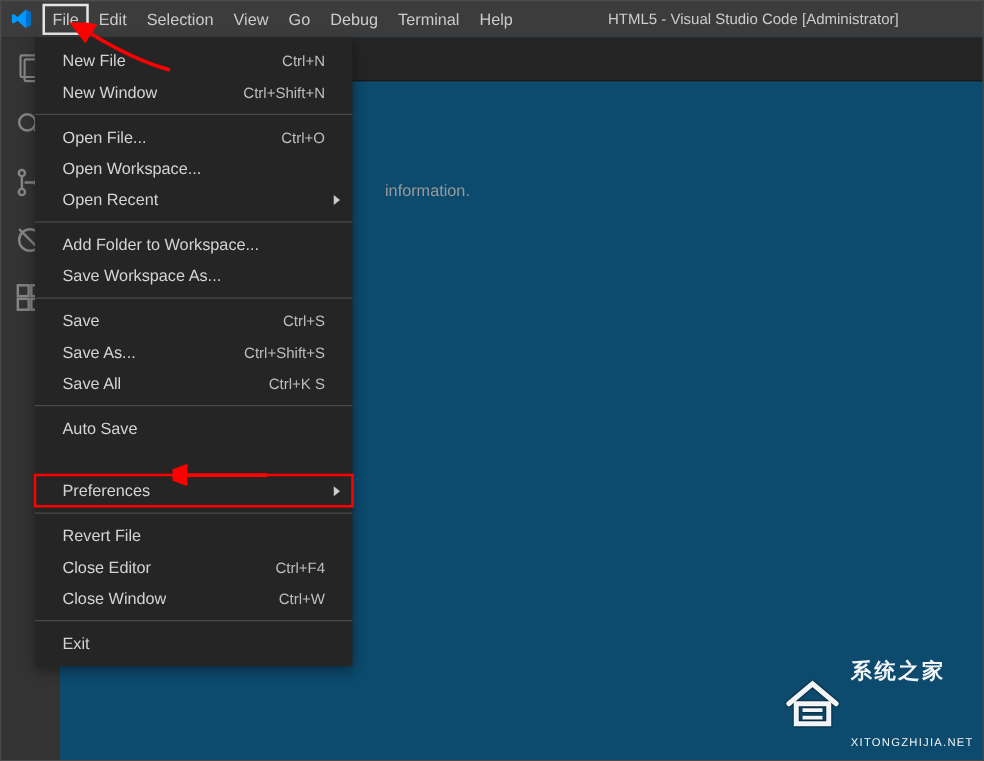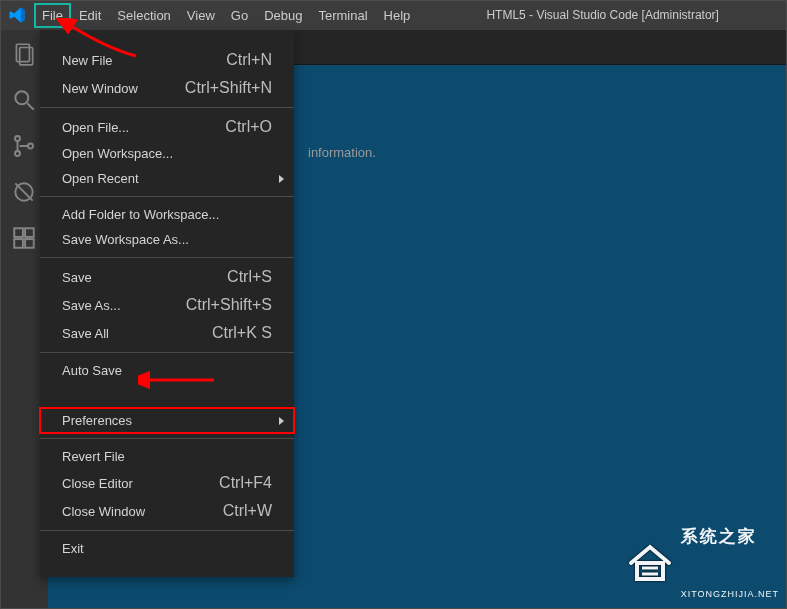--- a/index.html
+++ b/index.html
@@ -1,32 +1,32 @@
 <!DOCTYPE html>
 <html><head>
 <meta charset="utf-8">
 <style>
   * { margin: 0; padding: 0; box-sizing: border-box; }
   html, body { width: 787px; height: 609px; overflow: hidden; font-family: "Segoe UI", Arial, sans-serif; font-size: 13px; background: #1e1e1e; color: #cccccc; }
   .titlebar { height: 30px; background: #3c3c3c; display: flex; align-items: center; padding: 0 0 0 8px; }
   .vs-logo { width: 18px; height: 18px; margin-right: 8px; }
   .menu-bar { display: flex; gap: 0; }
   .menu-item { padding: 5px 8px; color: #cccccc; cursor: default; position: relative; }
-  .menu-item.highlighted { border: 2px solid #14b8a6; padding: 3px 6px; }
+  .menu-item.highlighted { border: 2px solid #e5e5e5; padding: 3px 6px; }
   .title-text { flex: 1; text-align: center; color: #cccccc; font-size: 12px; padding-right: 0; }
   .body-area { display: flex; height: calc(609px - 30px); background: #1e1e1e; }
   .activity-bar { width: 48px; background: #333333; display: flex; flex-direction: column; align-items: center; padding-top: 10px; gap: 18px; }
   .activity-icon { width: 28px; height: 28px; color: #858585; display:flex; align-items:center; justify-content:center; }
   .activity-icon svg { width: 26px; height: 26px; }
   .content { flex: 1; position: relative; background: #0c4a6e; }
   .tab-bar { height: 35px; background: #252526; border-bottom: 1px solid #181818; }
   .info-text { color: #9a9a9a; padding: 80px 0 0 260px; font-size: 13px; }
-  .dropdown { position: absolute; top: 30px; left: 40px; width: 254px; background: #252526; box-shadow: 0 4px 10px rgba(0,0,0,.4); padding: 16px 0; z-index: 10; text-align: right; }
+  .dropdown { position: absolute; top: 30px; left: 28px; width: 254px; background: #252526; box-shadow: 0 4px 10px rgba(0,0,0,.4); padding: 6px 0; z-index: 10; text-align: right; }
   .dd-item { display: flex; justify-content: space-between; align-items: center; padding: 5px 22px; color: #d4d4d4; font-size: 13px; cursor: default; position: relative; }
-  .dd-item .shortcut { color: #bdbdbd; font-size: 16px; }
+  .dd-item .shortcut { color: #bdbdbd; font-size: 12px; }
   .dd-sep { height: 1px; background: #4a4a4a; margin: 5px 0; }
   .dd-item.has-sub::after { content: ""; position: absolute; right: 10px; top: 50%; transform: translateY(-50%); border-left: 5px solid #cccccc; border-top: 4px solid transparent; border-bottom: 4px solid transparent; }
   .dd-item.boxed { outline: 2px solid #ff0000; outline-offset: -1px; margin-top: 25px; }
   
   .arrow { position: absolute; pointer-events: none; z-index: 20; }
   
   .watermark { position: absolute; right: 8px; bottom: 10px; display: flex; align-items: center; gap: 8px; opacity: .95; color: #fff; }
   .watermark svg { filter: drop-shadow(0 0 1px #000); }
   .wm-text { display:flex; flex-direction:column; line-height:1.05;gap:44px; }
   .wm-cn { font-size: 17px; font-weight: bold; letter-spacing: 2px; }

